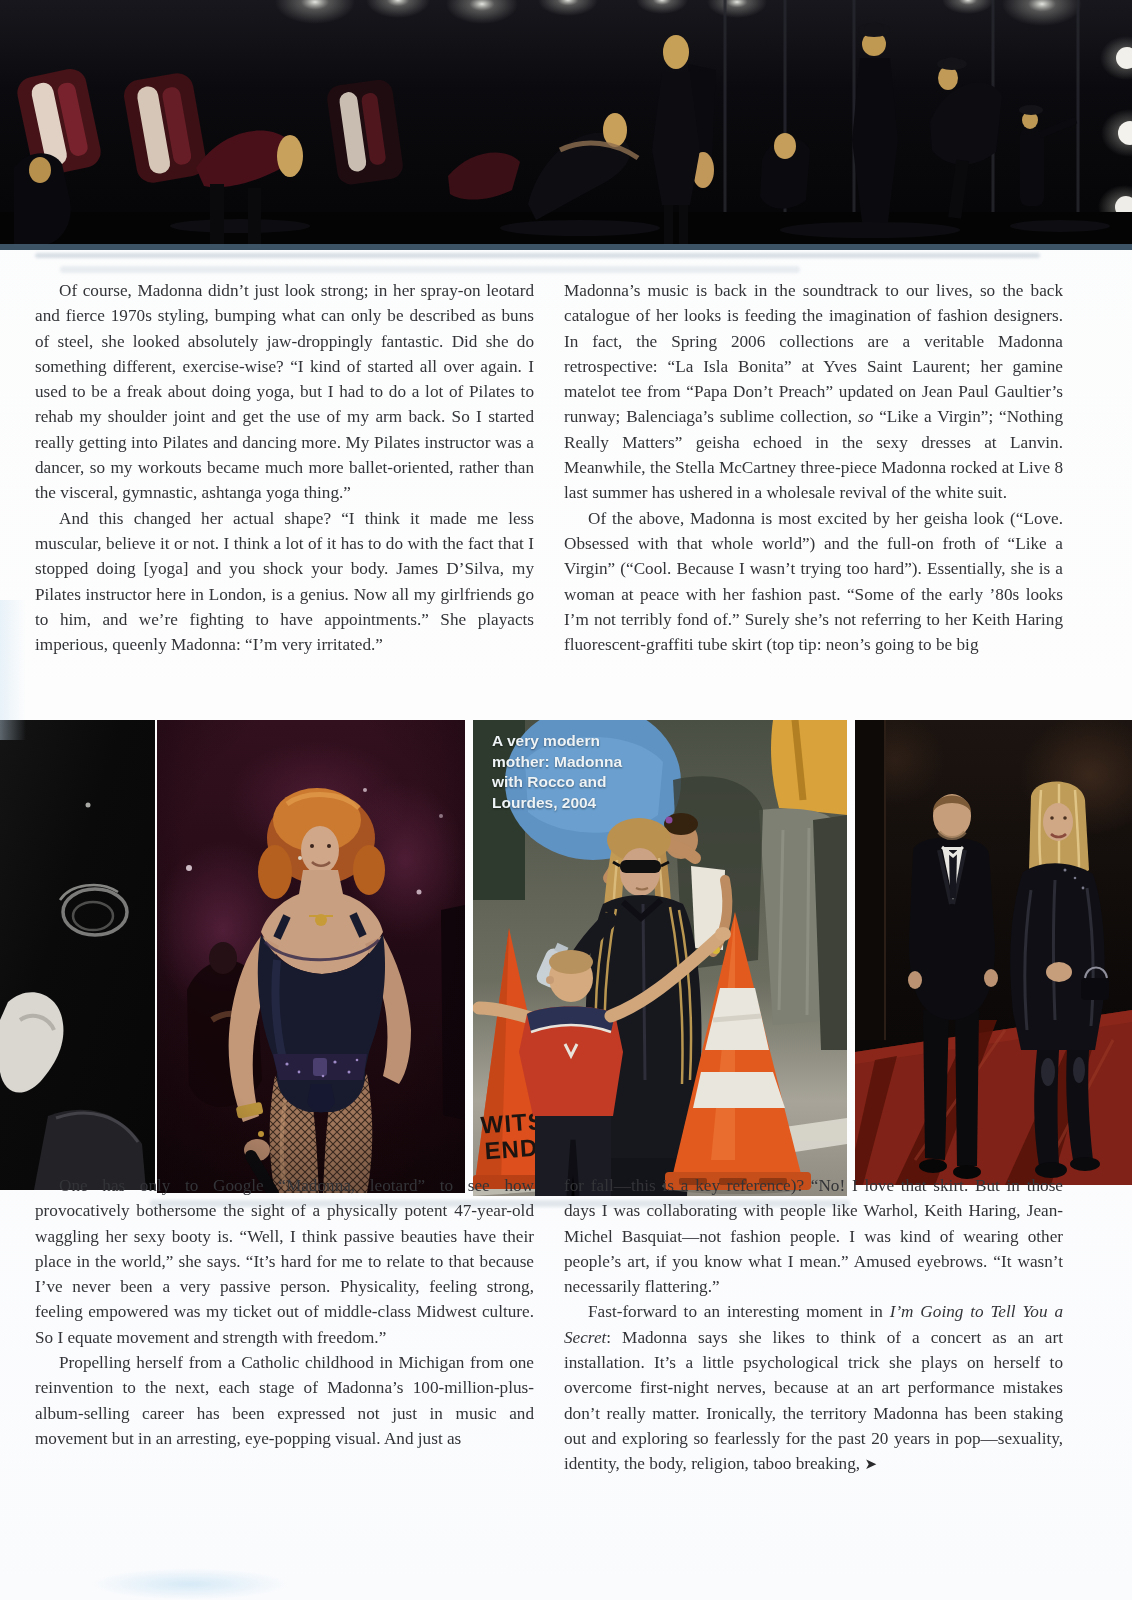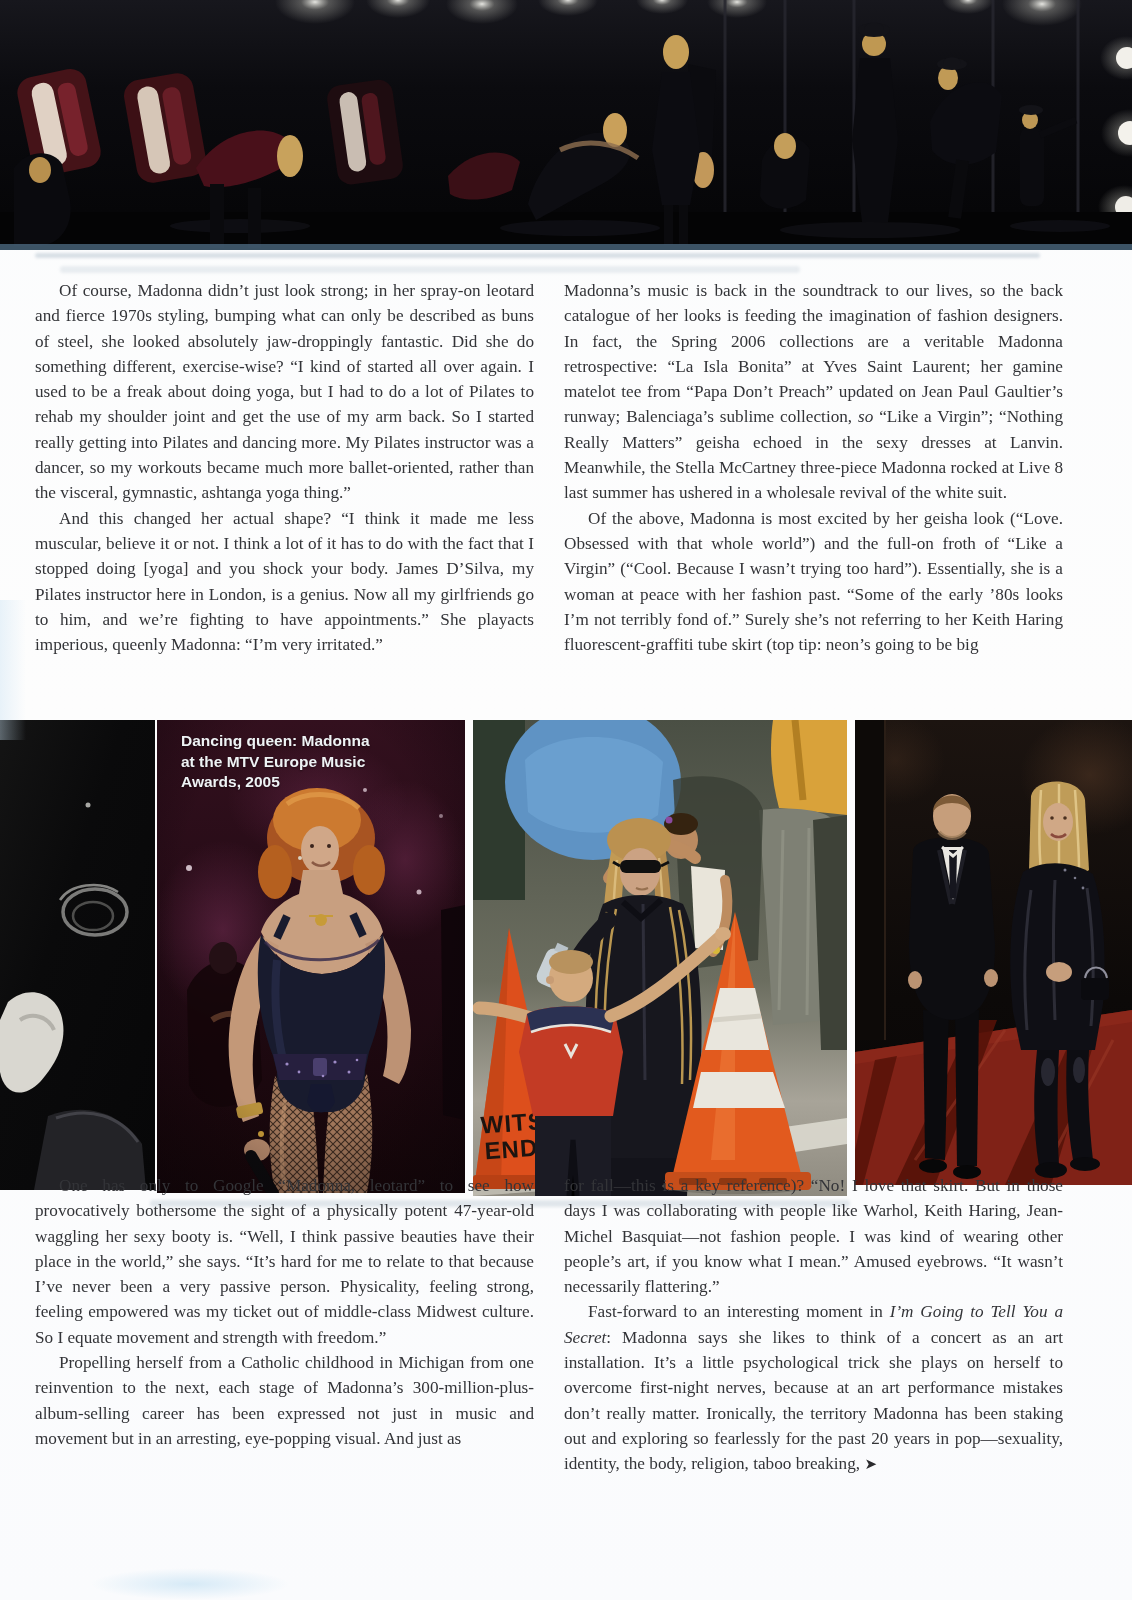--- a/index.html
+++ b/index.html
@@ -421,28 +421,28 @@
         <path d="M182 330 C178 370 178 410 184 446 L204 446 C202 408 202 370 204 330 Z" fill="#0d0d12"></path>
         <path d="M212 330 C210 368 212 406 218 440 L238 440 C234 404 232 368 234 330 Z" fill="#0d0d12"></path>
         <ellipse cx="193" cy="352" rx="7" ry="14" fill="#2e2e3a" opacity="0.8"></ellipse>
         <ellipse cx="224" cy="350" rx="6" ry="13" fill="#2e2e3a" opacity="0.8"></ellipse>
         <ellipse cx="196" cy="450" rx="16" ry="8" fill="#0a0a0d"></ellipse>
         <ellipse cx="230" cy="444" rx="15" ry="7" fill="#0a0a0d"></ellipse>
       </g>
     </svg>
   </figure>
 
-  <div class="cap cap-ema">Dancing queen: Madonna at the MTV Europe Music Awards, 2005</div>
+  <div class="cap cap-family">A very modern mother: Madonna with Rocco and Lourdes, 2004</div>
 
   <div class="ghost ghost3"></div>
 
   <section class="textblock text-bottom">
     <div class="col">
       <p class="ind"><span>One has only to Google “Madonna, leotard” to see how provocatively bothersome the sight of a physically potent 47-year-old waggling her sexy booty is. “Well, I think passive beauties have their place in the world,” she says. “It’s hard for me to relate to that because I’ve never been a very passive person. Physicality, feeling strong, feeling empowered was my ticket out of middle-class Midwest culture. So I equate movement and strength with freedom.”</span></p>
-      <p class="ind"><span>Propelling herself from a Catholic childhood in Michigan from one reinvention to the next, each stage of Madonna’s 300-million-plus-album-selling career has been expressed not just in music and movement but in an arresting, eye-popping visual. And just as</span></p>
+      <p class="ind"><span>Propelling herself from a Catholic childhood in Michigan from one reinvention to the next, each stage of Madonna’s 100-million-plus-album-selling career has been expressed not just in music and movement but in an arresting, eye-popping visual. And just as</span></p>
     </div>
     <div class="col">
       <p><span>for fall—this is a key reference)? “No! I love that skirt. But in those days I was collaborating with people like Warhol, Keith Haring, Jean-Michel Basquiat—not fashion people. I was kind of wearing other people’s art, if you know what I mean.” Amused eyebrows. “It wasn’t necessarily flattering.”</span></p>
       <p class="ind"><span>Fast-forward to an interesting moment in </span><i>I’m Going to Tell You a Secret</i><span>: Madonna says she likes to think of a concert as an art installation. It’s a little psychological trick she plays on herself to overcome first-night nerves, because at an art performance mistakes don’t really matter. Ironically, the territory Madonna has been staking out and exploring so fearlessly for the past 20 years in pop—sexuality, identity, the body, religion, taboo breaking, </span><span class="arrow">➤</span></p>
     </div>
   </section>
 
   <div class="wash wash1"></div>
   <div class="wash wash2"></div>
 

